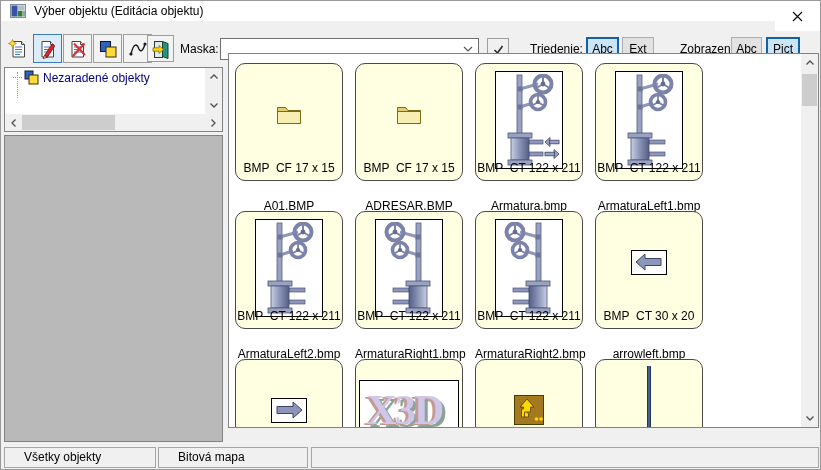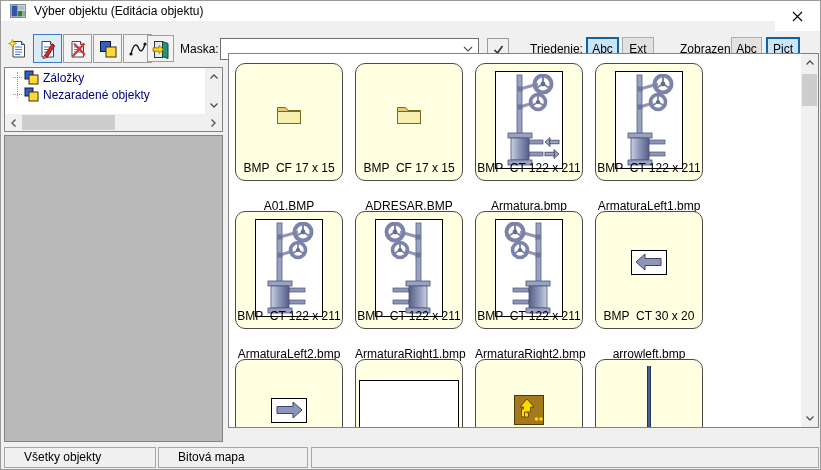--- a/index.html
+++ b/index.html
@@ -155,28 +155,20 @@
   </div>
 
   <div class="tree-panel">
     <div class="tree-items">
       <div class="tree-item">
         <span class="tree-connector"></span>
         <svg width="15" height="15" viewBox="0 0 15 15">
           <rect x="1" y="1" width="8" height="8" fill="#2e63c4" stroke="#161636"></rect>
           <rect x="5" y="5" width="9" height="9" fill="#ffd83a" stroke="#3a3000"></rect>
         </svg>
-        <span>Záložky</span>
-      </div>
-      <div class="tree-item">
-        <span class="tree-connector"></span>
-        <svg width="15" height="15" viewBox="0 0 15 15">
-          <rect x="1" y="1" width="8" height="8" fill="#2e63c4" stroke="#161636"></rect>
-          <rect x="5" y="5" width="9" height="9" fill="#ffd83a" stroke="#3a3000"></rect>
-        </svg>
         <span>Nezaradené objekty</span>
       </div>
     </div>
     <div class="tree-vscroll sb">
       <button class="sb-btn" style="top:0">
         <svg width="10" height="7" viewBox="0 0 10 7">
             <polyline points="1.5,5.5 5,2 8.5,5.5" fill="none" stroke="#505050" stroke-width="1.3"></polyline>
           </svg>
       </button>
       <button class="sb-btn" style="bottom:0">
@@ -429,20 +421,21 @@
     </div>
             </div>
             <div class="card-meta"></div>
           </div>
           <div class="card-filename"></div>
         </div>
         <div class="cell" style="left: 126px; top: 305px;">
           <div class="card">
             <div class="thumb thumb-x3d">
               <div class="x3d-box">
+      <span class="x3d-text">X3D</span>
                 <span class="x3d-dots">..</span>
     </div>
             </div>
             <div class="card-meta"></div>
           </div>
           <div class="card-filename"></div>
         </div>
         <div class="cell" style="left: 246px; top: 305px;">
           <div class="card">
             <div class="thumb thumb-up-dir">

